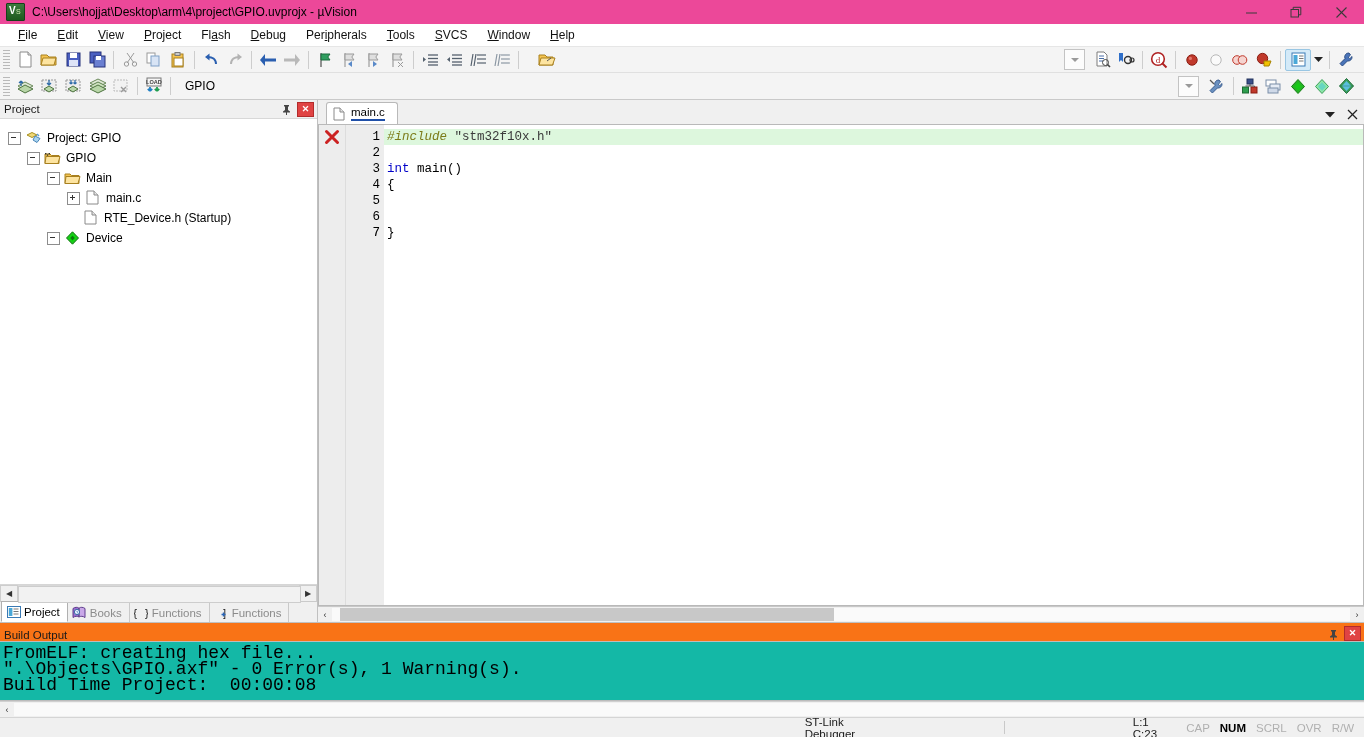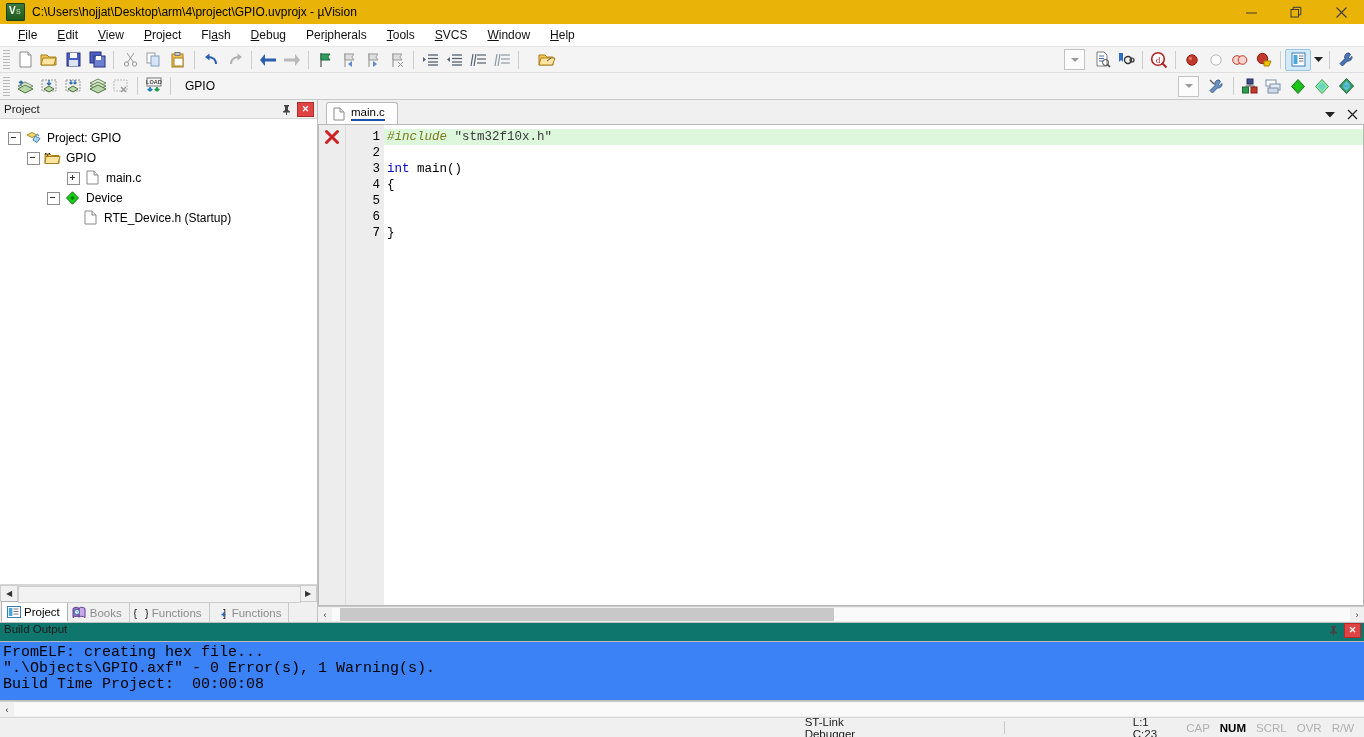--- a/index.html
+++ b/index.html
@@ -6,21 +6,21 @@
   body{
     width:1364px;height:737px;overflow:hidden;
     background:#ffffff;
     font-family:"Liberation Sans", sans-serif;
     font-size:12px;color:#000;
     -webkit-font-smoothing:antialiased;
   }
   .app{position:relative;width:1364px;height:737px;background:#f0f0f0;display:flex;flex-direction:column;}
 
   
-  .titlebar{height:24px;background:#eab308;display:flex;align-items:center;flex:0 0 24px;position:relative;}
+  .titlebar{height:24px;background:#ec4899;display:flex;align-items:center;flex:0 0 24px;position:relative;}
   .title-icon{width:17px;height:16px;margin-left:6px;margin-right:7px;position:relative;flex:0 0 17px;
     background:linear-gradient(180deg,#3d7a3d,#1e5a1e);border:1px solid #17401a;border-radius:1px;}
   .title-icon:after{content:"V";position:absolute;left:2px;top:0px;font-size:10px;color:#fff;font-weight:bold;line-height:14px;}
   .title-icon:before{content:"S";position:absolute;left:9px;top:3px;font-size:7px;color:#cfe8b0;line-height:10px;}
   .title-text{font-size:12px;color:#000;flex:1;white-space:nowrap;overflow:hidden;}
   .winbtns{display:flex;height:24px;}
   .winbtn{width:45px;height:24px;display:flex;align-items:center;justify-content:center;color:#3a3a3a;font-size:13px;}
   .winbtn svg{display:block;}
 
   
@@ -108,24 +108,24 @@
   .k-kw{color:#0000c8;}
   .k-id{color:#000;}
   .ed-hscroll{height:15px;flex:0 0 15px;display:flex;align-items:center;background:#f0f0f0;border-top:1px solid #c8c8c8;}
   .ed-hs-left{width:14px;height:14px;display:flex;align-items:center;justify-content:center;color:#333;font-size:9px;}
   .ed-hs-track{flex:1;height:13px;position:relative;background:#fafafa;}
   .ed-hs-thumb{position:absolute;left:8px;top:0;height:13px;width:494px;background:#c8c8c8;}
   .ed-hs-right{width:14px;height:14px;display:flex;align-items:center;justify-content:center;color:#333;font-size:9px;}
 
   
   .build-panel{flex:0 0 94px;display:flex;flex-direction:column;background:#fff;border-top:1px solid #c0c0c0;}
-  .build-head{height:18px;display:flex;align-items:flex-start;background:#0f766e;padding-left:4px;flex:0 0 18px;}
+  .build-head{height:18px;display:flex;align-items:flex-end;background:#f97316;padding-left:4px;flex:0 0 18px;}
   .build-head-title{font-size:11.5px;color:#1a1a1a;flex:1;}
-  .build-body{flex:1;background:#3b82f6;border:1px solid #bcbcbc;border-left:none;border-right:none;
-     font-family:"Liberation Mono", monospace;font-size:15px;line-height:16px;padding:3px 0 0 3px;overflow:hidden;}
+  .build-body{flex:1;background:#14b8a6;border:1px solid #bcbcbc;border-left:none;border-right:none;
+     font-family:"Liberation Mono", monospace;font-size:18px;line-height:16px;padding:3px 0 0 3px;overflow:hidden;}
   .bline{white-space:pre;height:16px;}
   .build-hscroll{height:15px;flex:0 0 15px;display:flex;align-items:center;background:#f0f0f0;border-top:1px solid #d0d0d0;}
 
   
   .statusbar{height:19px;flex:0 0 19px;background:#f0f0f0;display:flex;align-items:center;
       border-top:1px solid #d5d5d5;font-size:11.5px;color:#1a1a1a;}
   .st-cell{padding:0 8px;height:19px;display:flex;align-items:center;}
   .st-sep{width:1px;height:13px;background:#c9c9c9;}
   .st-flag{padding:0 5px;color:#b0b0b0;}
   .st-flag.on{color:#000;font-weight:bold;}
@@ -572,54 +572,64 @@
                 <g fill="#333">
                   <rect x="1" y="2" width="1.4" height="1.4"></rect>
                   <rect x="2.8" y="3.4" width="1.4" height="1.4"></rect>
                   <rect x="4.6" y="2" width="1.4" height="1.4"></rect>
                 </g>
               </svg>
           </div>
           <div class="tlabel">GPIO</div>
         </div>
 
+        <div class="tnode" style="padding-left:39px">
+          <div class="texp minus"></div>
+          <div class="ticon">
+            <svg width="17" height="14" viewBox="0 0 17 14">
+                <path d="M1 3h5l1.5 1.5H15v8H1z" fill="#f5c451" stroke="#a8801f"></path>
+                <path d="M2 5.5h14l-2 7H1z" fill="#fde4a0" stroke="#a8801f"></path>
+              </svg>
+          </div>
+          <div class="tlabel">Main</div>
+        </div>
 
         <div class="tnode" style="padding-left:59px">
           <div class="texp plus"></div>
           <div class="ticon">
             <svg width="13" height="15" viewBox="0 0 13 15">
                 <path d="M1 1h7l4 4v9H1z" fill="#fff" stroke="#8a8a8a"></path>
                 <path d="M8 1v4h4" fill="#e4e4e4" stroke="#8a8a8a"></path>
               </svg>
           </div>
           <div class="tlabel">main.c</div>
         </div>
 
+
+        <div class="tnode" style="padding-left:59px">
+          <div class="texp none"></div>
+          <div class="ticon">
+            <svg width="13" height="15" viewBox="0 0 13 15">
+                <path d="M1 1h7l4 4v9H1z" fill="#fff" stroke="#8a8a8a"></path>
+                <path d="M8 1v4h4" fill="#e4e4e4" stroke="#8a8a8a"></path>
+              </svg>
+          </div>
+          <div class="tlabel">RTE_Device.h (Startup)</div>
+        </div>
 
         <div class="tnode" style="padding-left:39px">
           <div class="texp minus"></div>
           <div class="ticon">
             <svg width="15" height="14" viewBox="0 0 15 14">
                 <path d="M7.5 0.8l6 6.2-6 6.2-6-6.2z" fill="#1fc61f" stroke="#0d7a0d"></path>
                 <path d="M7.5 3l3.8 4-3.8 4-3.8-4z" fill="#0ae00a"></path>
                 <path d="M7.5 4.6l2.3 2.4-2.3 2.4L5.2 7z" fill="#0d7a0d"></path>
               </svg>
           </div>
           <div class="tlabel">Device</div>
-        </div>
-
-        <div class="tnode" style="padding-left:59px">
-          <div class="texp none"></div>
-          <div class="ticon">
-            <svg width="13" height="15" viewBox="0 0 13 15">
-                <path d="M1 1h7l4 4v9H1z" fill="#fff" stroke="#8a8a8a"></path>
-                <path d="M8 1v4h4" fill="#e4e4e4" stroke="#8a8a8a"></path>
-              </svg>
-          </div>
-          <div class="tlabel">RTE_Device.h (Startup)</div>
         </div>
 
 
 
       </div>
 
       <div class="hscroll">
         <div class="hs-arrow">◀</div>
         <div class="hs-track">
             <div class="hs-thumb"></div>

